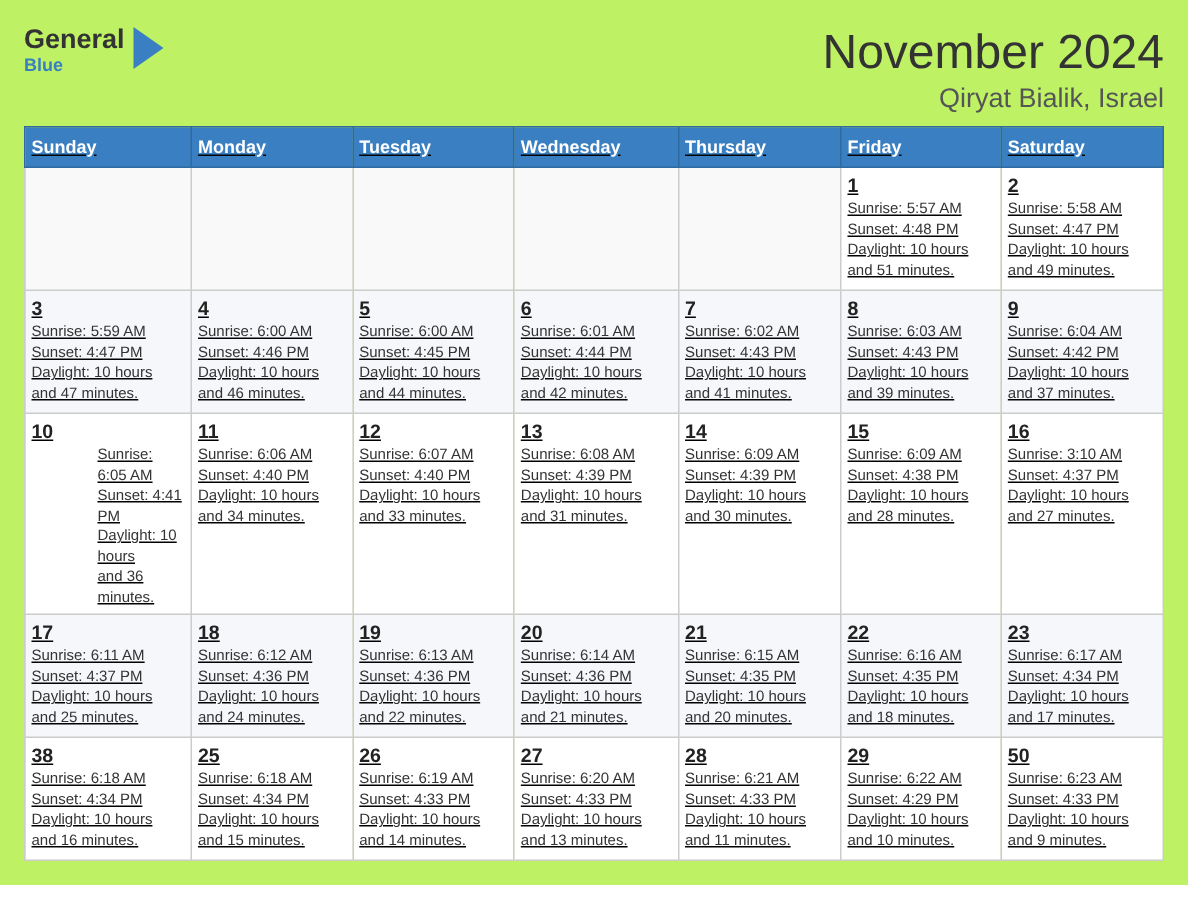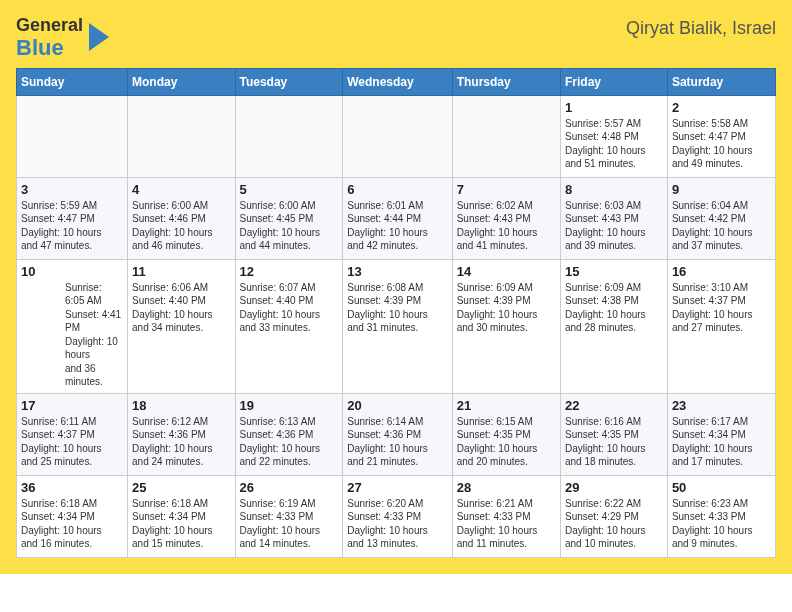--- a/index.html
+++ b/index.html
@@ -5,21 +5,21 @@
     * { box-sizing: border-box; margin: 0; padding: 0; }
     body {
       font-family: Arial, sans-serif;
       background: #fff;
       width: 792px;
       min-height: 612px;
       padding: 0;
     }
     .page {
       width: 792px;
-      background: #fde047;
+      background: #bef264;
       padding: 16px 16px 16px 16px;
     }
     .header {
       display: flex;
       justify-content: space-between;
       align-items: flex-start;
       margin-bottom: 8px;
     }
     .logo {
       display: flex;
@@ -29,21 +29,21 @@
       display: flex;
       flex-direction: column;
       line-height: 1.1;
     }
     .logo-general {
       font-size: 18px;
       font-weight: bold;
       color: #333;
     }
     .logo-blue {
-      font-size: 22px;
+      font-size: 12px;
       font-weight: bold;
       color: #3a7fc1;
     }
     .logo-icon {
       margin-left: 4px;
       margin-top: 2px;
     }
     .title-block {
       text-align: right;
     }
@@ -54,20 +54,21 @@
     }
     .location {
       font-size: 18px;
       color: #555;
       margin-top: 2px;
     }
     .calendar {
       width: 100%;
       border-collapse: collapse;
       font-size: 11px;
+      text-decoration: underline;
     }
     .calendar th {
       background: #3a7fc1;
       color: #fff;
       padding: 6px 4px;
       text-align: left;
       font-size: 12px;
       font-weight: bold;
       border: 1px solid #2e6aa0;
     }
@@ -110,20 +111,21 @@
         <span class="logo-general">General</span>
         <span class="logo-blue">Blue</span>
       </div>
       <div class="logo-icon">
         <svg width="22" height="28" viewBox="0 0 22 28">
           <polygon points="2,28 22,14 2,0" fill="#3a7fc1"></polygon>
         </svg>
       </div>
     </div>
     <div class="title-block">
+      <div class="month-title">November 2024</div>
       <div class="location">Qiryat Bialik, Israel</div>
     </div>
   </div>
 
   <table class="calendar">
     <thead>
       <tr>
       <th>Sunday</th>
           <th>Monday</th>
           <th>Tuesday</th>
@@ -303,21 +305,21 @@
           <td>
             <div class="day-num">23</div>
             <div class="day-info" style="white-space: pre-line;">Sunrise: 6:17 AM
 Sunset: 4:34 PM
 Daylight: 10 hours
 and 17 minutes.</div>
           </td>
         </tr>
         <tr class="week-row">
           <td>
-            <div class="day-num">36</div>
+            <div class="day-num">38</div>
             <div class="day-info" style="white-space: pre-line;">Sunrise: 6:18 AM
 Sunset: 4:34 PM
 Daylight: 10 hours
 and 16 minutes.</div>
           </td>
           <td>
             <div class="day-num">25</div>
             <div class="day-info" style="white-space: pre-line;">Sunrise: 6:18 AM
 Sunset: 4:34 PM
 Daylight: 10 hours

